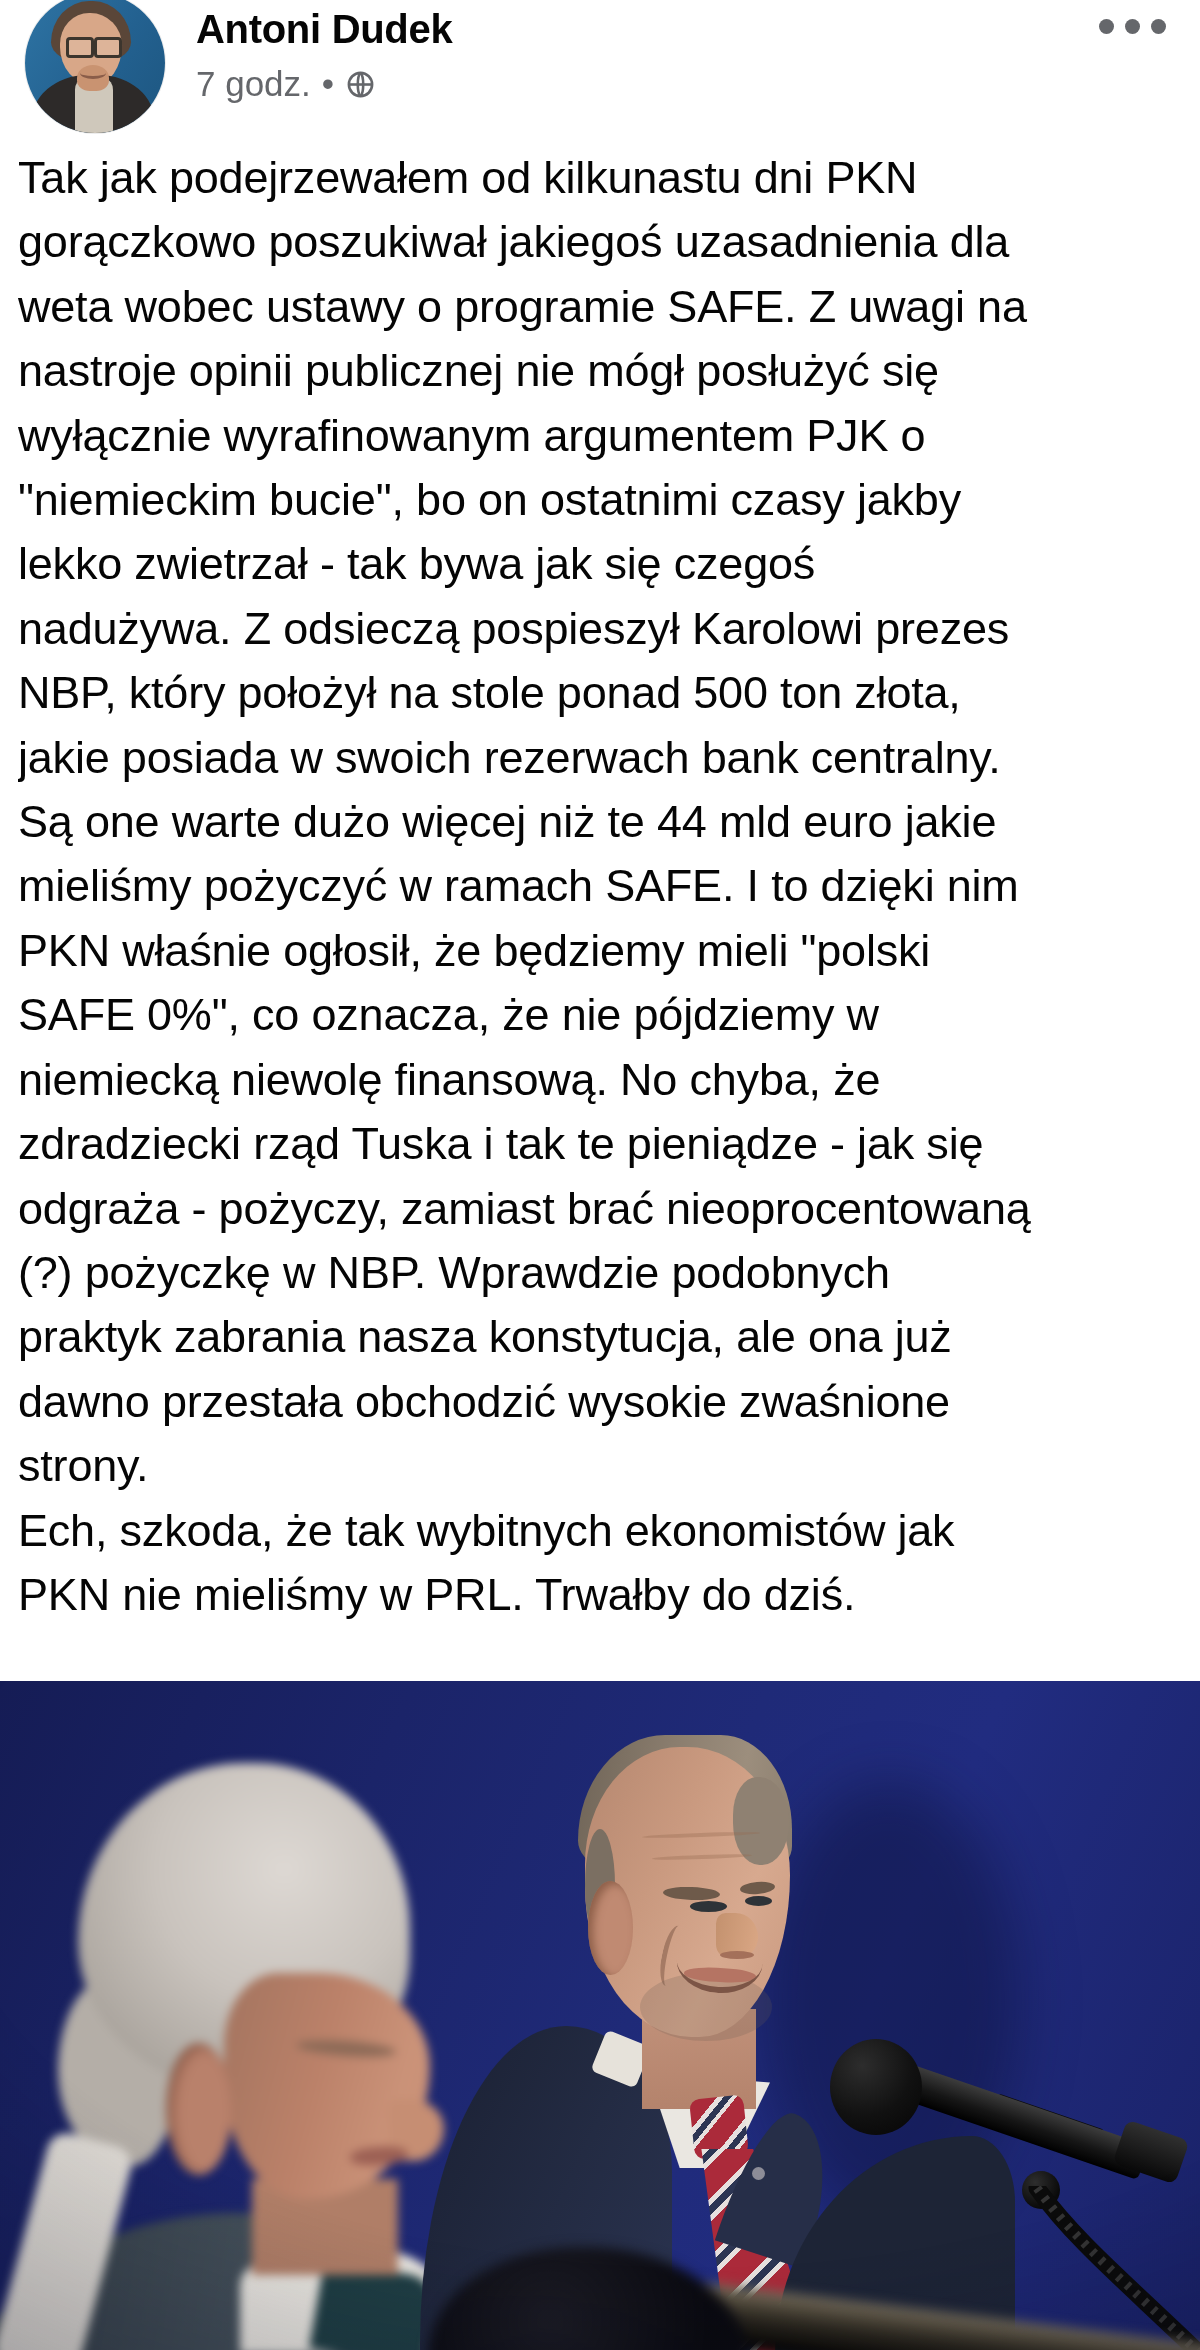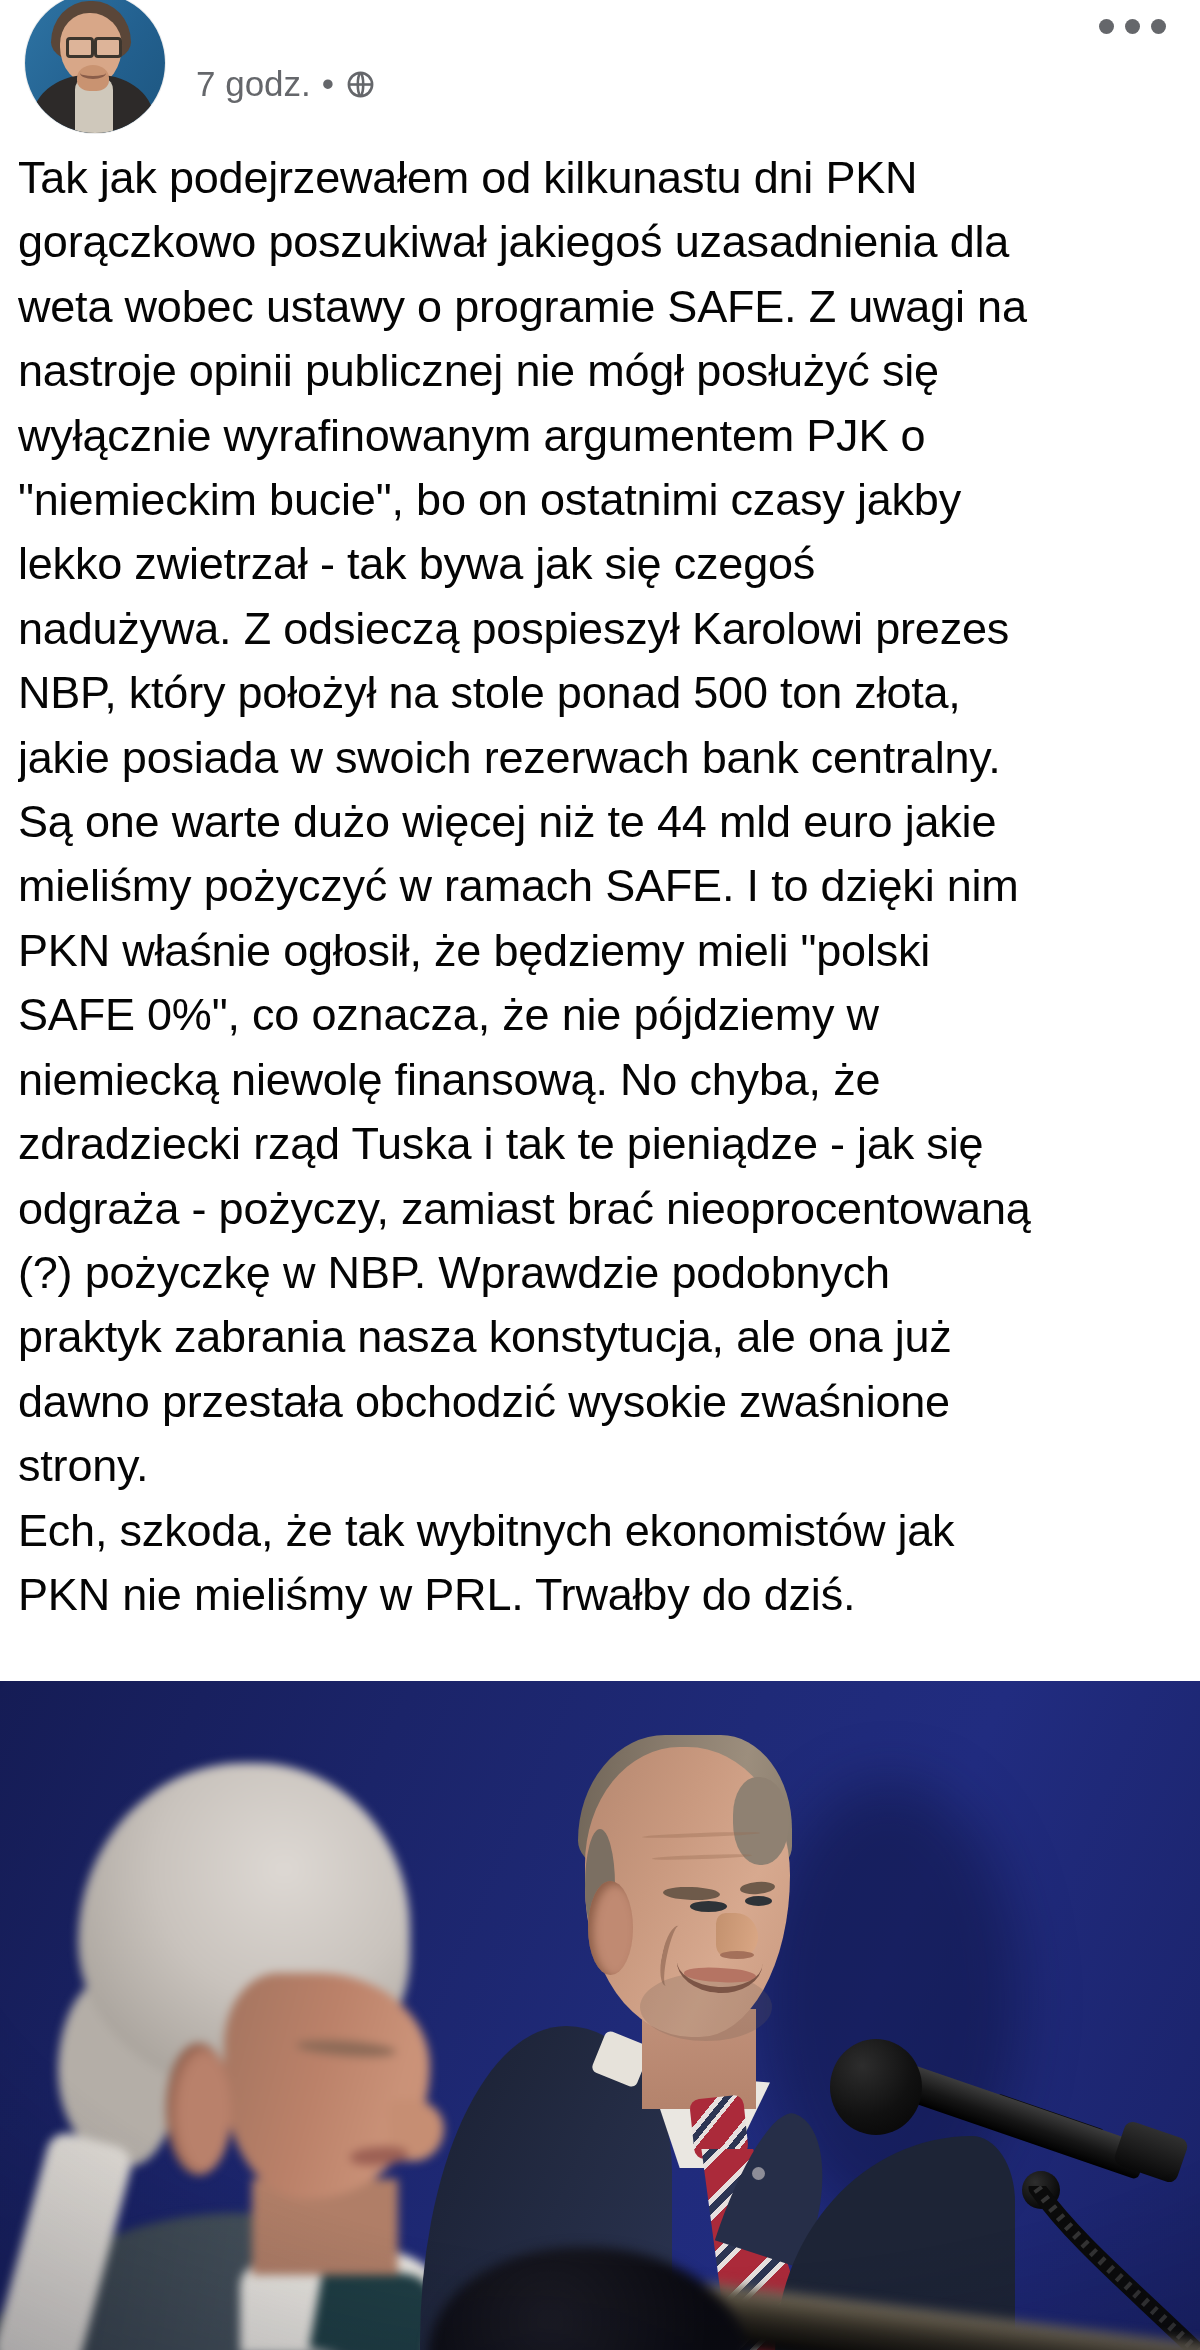--- a/index.html
+++ b/index.html
@@ -139,20 +139,21 @@
     <div class="avatar">
       <i class="av-hair"></i>
       <i class="av-face"></i>
       <i class="av-glass"></i>
       <i class="av-glass r"></i>
       <i class="av-body"></i>
       <i class="av-shirt"></i>
       <i class="av-hand"></i>
       <i class="av-smile"></i>
     </div>
+    <div class="name">Antoni Dudek</div>
     <div class="meta">
       <span>7 godz.</span>
       <span>•</span>
       <svg width="31" height="31" viewBox="0 0 24 24" fill="none" stroke="#65676b" stroke-width="2">
         <circle cx="12" cy="12" r="9"></circle>
         <path d="M3 12h18"></path>
         <path d="M12 3c2.8 2.6 2.8 15.4 0 18"></path>
         <path d="M12 3c-2.8 2.6-2.8 15.4 0 18"></path>
       </svg>
     </div>

